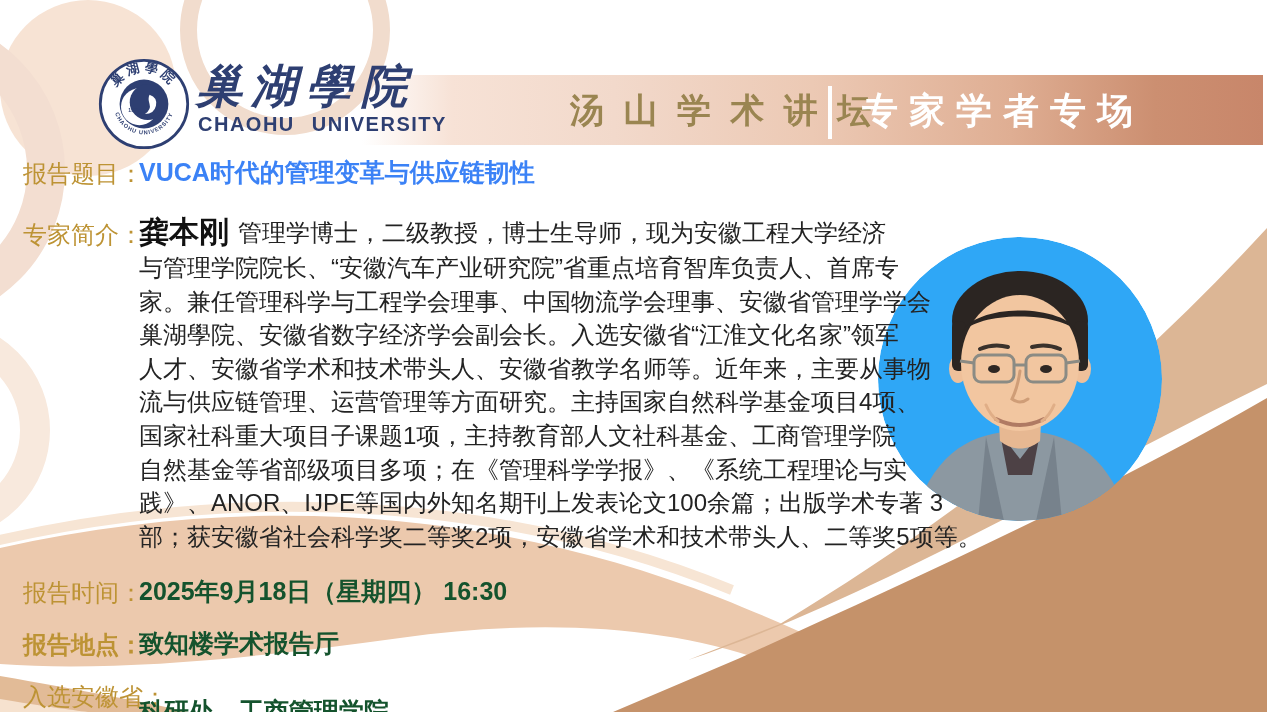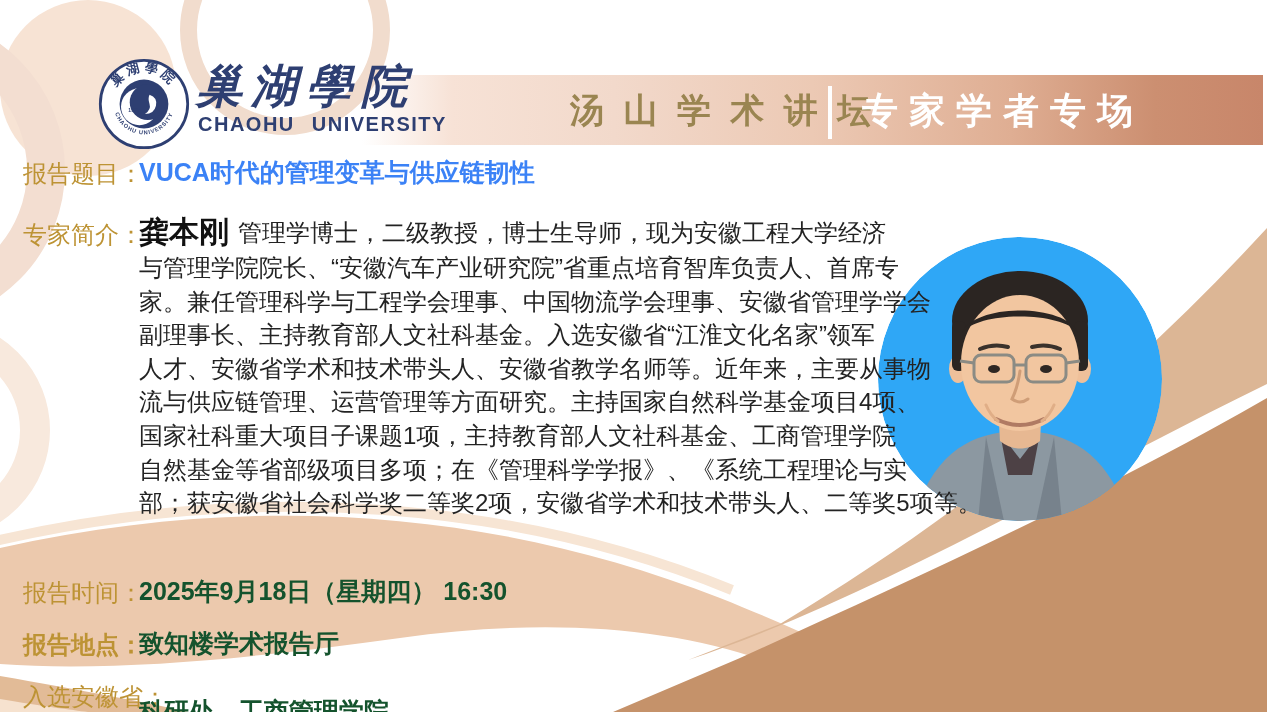--- a/index.html
+++ b/index.html
@@ -156,25 +156,26 @@
   <div class="abs row-value z5" style="left:139px;top:156px;">VUCA时代的管理变革与供应链韧性</div>
 
   <div class="abs gold-label z5" style="left:23px;top:219px;">专家简介：</div>
   <div class="abs bio-block z5">
     <div class="bio-line bio-first">
       <span class="bio-name">龚本刚</span><span>管理学博士，二级教授，博士生导师，现为安徽工程大学经济</span>
     </div>
     <div>
         <div class="bio-line">与管理学院院长、“安徽汽车产业研究院”省重点培育智库负责人、首席专</div>
         <div class="bio-line">家。兼任管理科学与工程学会理事、中国物流学会理事、安徽省管理学学会</div>
-        <div class="bio-line">副理事长、主持教育部人文社科基金。入选安徽省“江淮文化名家”领军</div>
+        <div class="bio-line">巢湖學院、安徽省数字经济学会副会长。入选安徽省“江淮文化名家”领军</div>
         <div class="bio-line">人才、安徽省学术和技术带头人、安徽省教学名师等。近年来，主要从事物</div>
         <div class="bio-line">流与供应链管理、运营管理等方面研究。主持国家自然科学基金项目4项、</div>
         <div class="bio-line">国家社科重大项目子课题1项，主持教育部人文社科基金、工商管理学院</div>
         <div class="bio-line">自然基金等省部级项目多项；在《管理科学学报》、《系统工程理论与实</div>
+        <div class="bio-line">践》、ANOR、IJPE等国内外知名期刊上发表论文100余篇；出版学术专著 3</div>
         <div class="bio-line">部；获安徽省社会科学奖二等奖2项，安徽省学术和技术带头人、二等奖5项等。</div>
       </div>
   </div>
 
   <div class="abs gold-label z5" style="left:23px;top:577px;">报告时间：</div>
   <div class="abs info-value z5" style="left:139px;top:575px;">2025年9月18日（星期四） 16:30</div>
 
   <div class="abs gold-label z5" style="left:23px;top:629px;font-weight:bold;">报告地点：</div>
   <div class="abs info-value z5" style="left:139px;top:627px;">致知楼学术报告厅</div>
 

